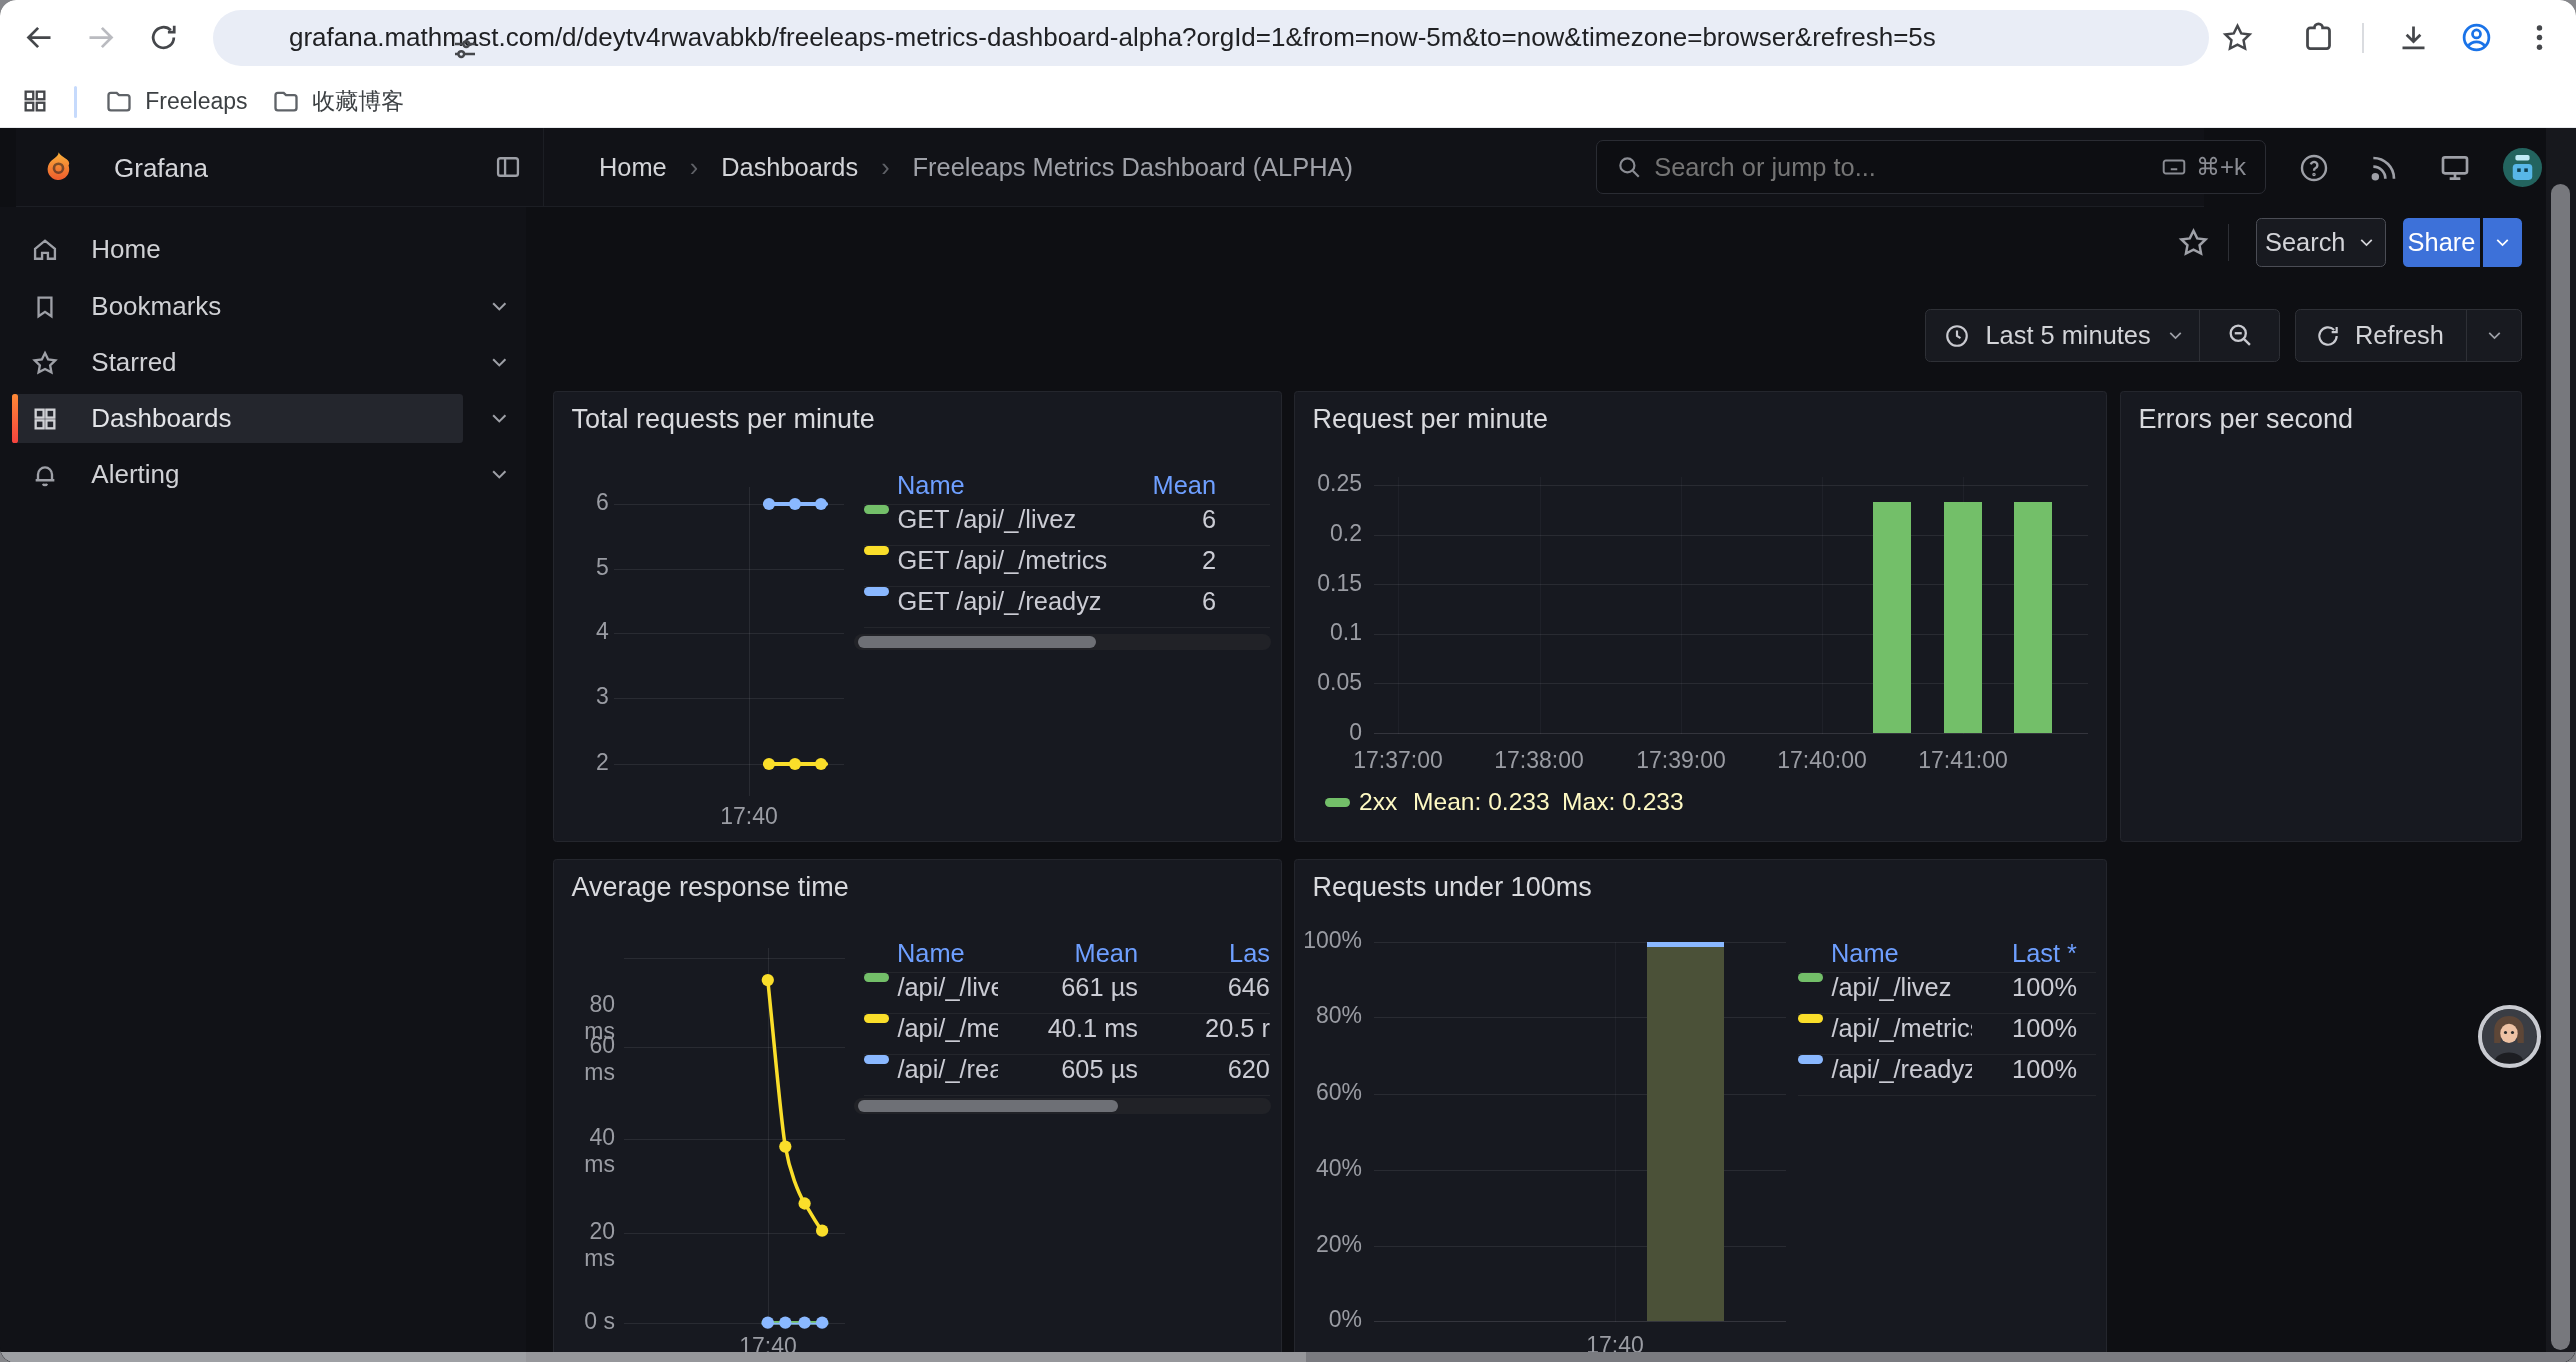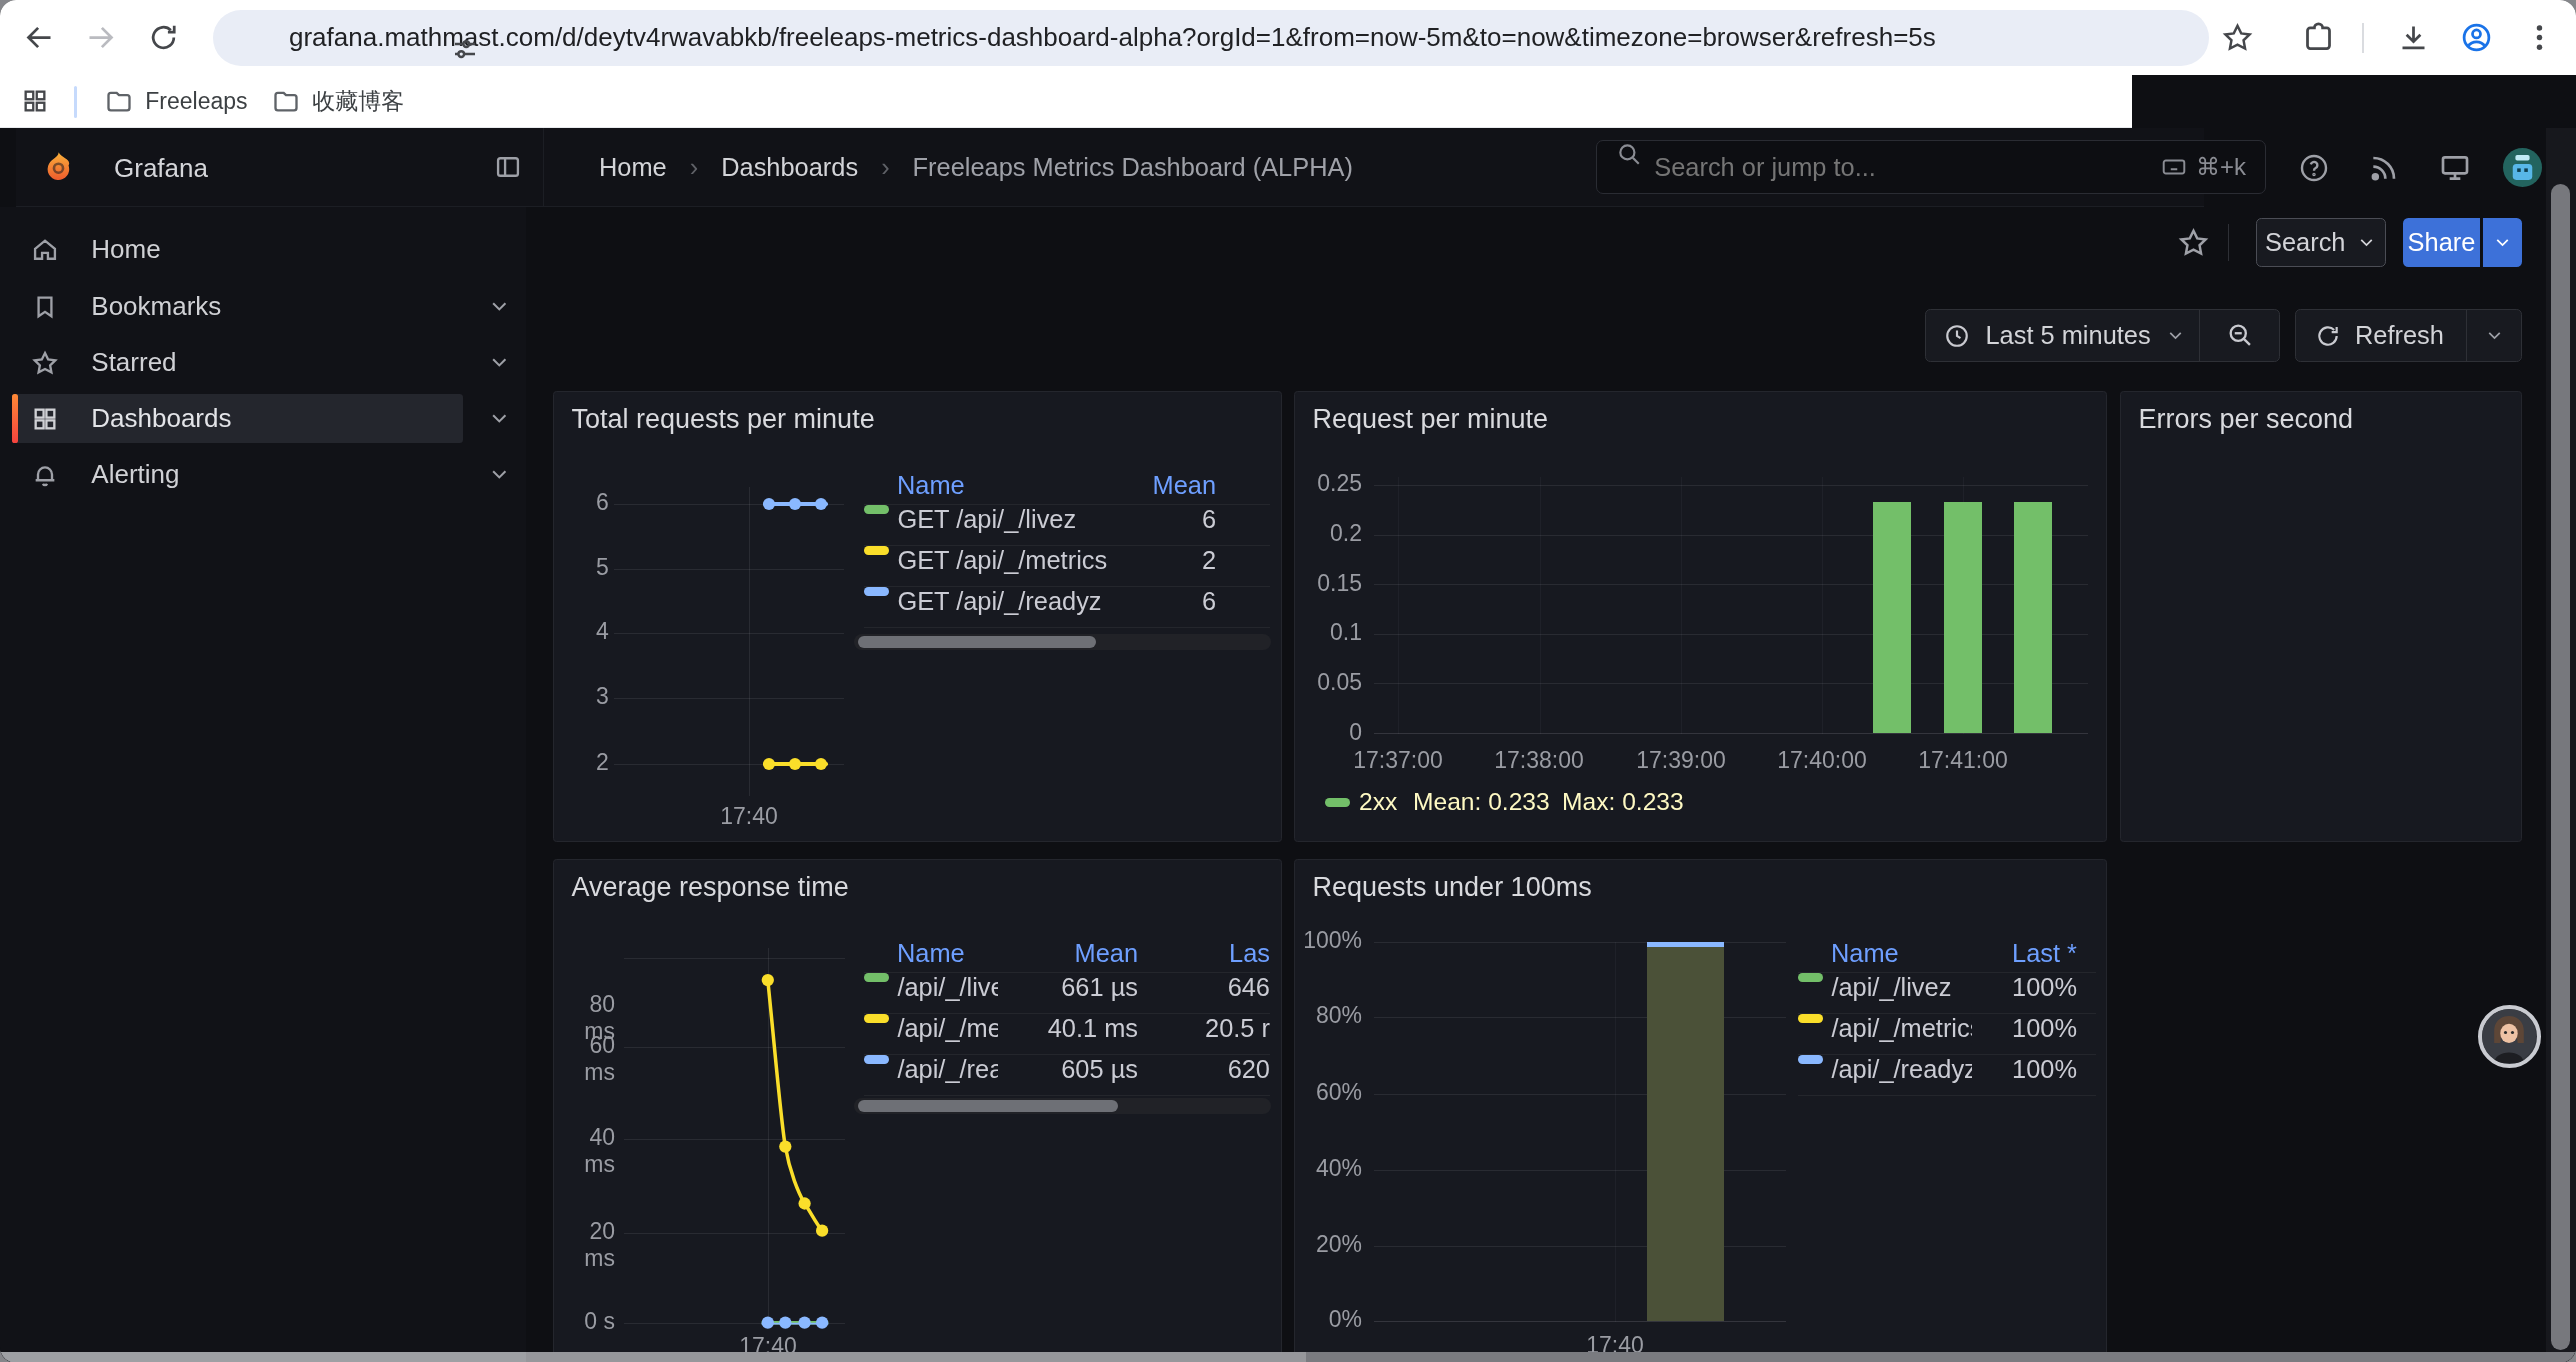--- a/index.html
+++ b/index.html
@@ -7,21 +7,21 @@
   body {
     width: 2576px; height: 1363px; position: relative;
     font-family: "Liberation Sans", "DejaVu Sans", sans-serif;
     background: #85868a;
   }
   .abs { position: absolute; }
   .window { position: absolute; inset: 0; border-radius: 16px; overflow: hidden; background: #0e0f13; }
 
   
   .toolbar { position: absolute; left:0; top:0; width:2576px; height:75px; background:#ffffff; }
-  .bkbar   { position: absolute; left:0; top:75px; width:2132px; height:53px; background:#ffffff; border-bottom:0.9px solid #e8eaed; }
+  .bkbar   { position: absolute; left:0; top:75px; width:2576px; height:53px; background:#ffffff; border-bottom:0.9px solid #e8eaed; }
   .url-pill{ position: absolute; left:213px; top:9.6px; width:1996px; height:56px; background:#e9edf6; border-radius:28px; display:flex; align-items:center; }
   .url-input { flex:1; border:none; outline:none; background:transparent; font-size:26px; color:#202124; font-family:"Liberation Sans","DejaVu Sans",sans-serif; }
   .bico { color:#45474b; display:flex; align-items:center; justify-content:center; }
   .bk-label { font-size:23px; color:#3c4043; }
 
   
   .app { position:absolute; left:0; top:128px; width:2576px; height:1235px; background:#0e0f13; overflow:hidden; }
   .gnav { position:absolute; left:16px; top:0; width:2188px; height:79px; background:#111217; border-bottom:0.9px solid #1c1e24; }
   .sidebar { position:absolute; left:0; top:79px; width:526px; height:1156px; background:#111217; }
   .sb-item { position:absolute; left:12.3px; width:451px; height:49px; display:flex; align-items:center; border-radius:3.5px; color:#d0d1d5; font-size:26px; }
@@ -175,21 +175,21 @@
       <div class="abs" style="left:527px;top:0;width:0.9px;height:79px;background:#1c1e24;"></div>
 
       <div class="abs" style="left:583px;top:0;height:79px;display:flex;align-items:center;gap:23px;">
         <span class="crumb">Home</span>
         <span class="crumb-sep">›</span>
         <span class="crumb">Dashboards</span>
         <span class="crumb-sep">›</span>
         <span class="crumb-cur">Freeleaps Metrics Dashboard (ALPHA)</span>
       </div>
 
-      <div class="abs" style="left:1580px;top:12.3px;width:670px;height:54px;border:0.9px solid #2a2c33;border-radius:7px;background:#0d0e12;display:flex;">
+      <div class="abs" style="left:1580px;top:12.3px;width:670px;height:54px;border:0.9px solid #2a2c33;border-radius:7px;background:#0d0e12;display:flex;align-items:center;">
         <span style="margin-left:19px;color:#8a8c93;">
           <svg width="26" height="26" viewBox="0 0 24 24" fill="none" stroke="currentColor" stroke-width="2">
               <circle cx="10.5" cy="10.5" r="6.5"></circle>
               <line x1="15.5" y1="15.5" x2="21" y2="21"></line>
             </svg>
         </span>
         <input style="flex: 1 1 0%; margin-left: 12.3px; background: transparent; border: none; outline: none; font-size: 25.4px; color: rgb(204, 204, 220); font-family: &quot;Liberation Sans&quot;, &quot;DejaVu Sans&quot;, sans-serif;" placeholder="Search or jump to...">
         <span style="color:#8a8c93;display:flex;align-items:center;gap:8.8px;margin-right:19px;">
           <span>
               <svg width="26" height="26" viewBox="0 0 24 24" fill="none" stroke="currentColor" stroke-width="1.8">

